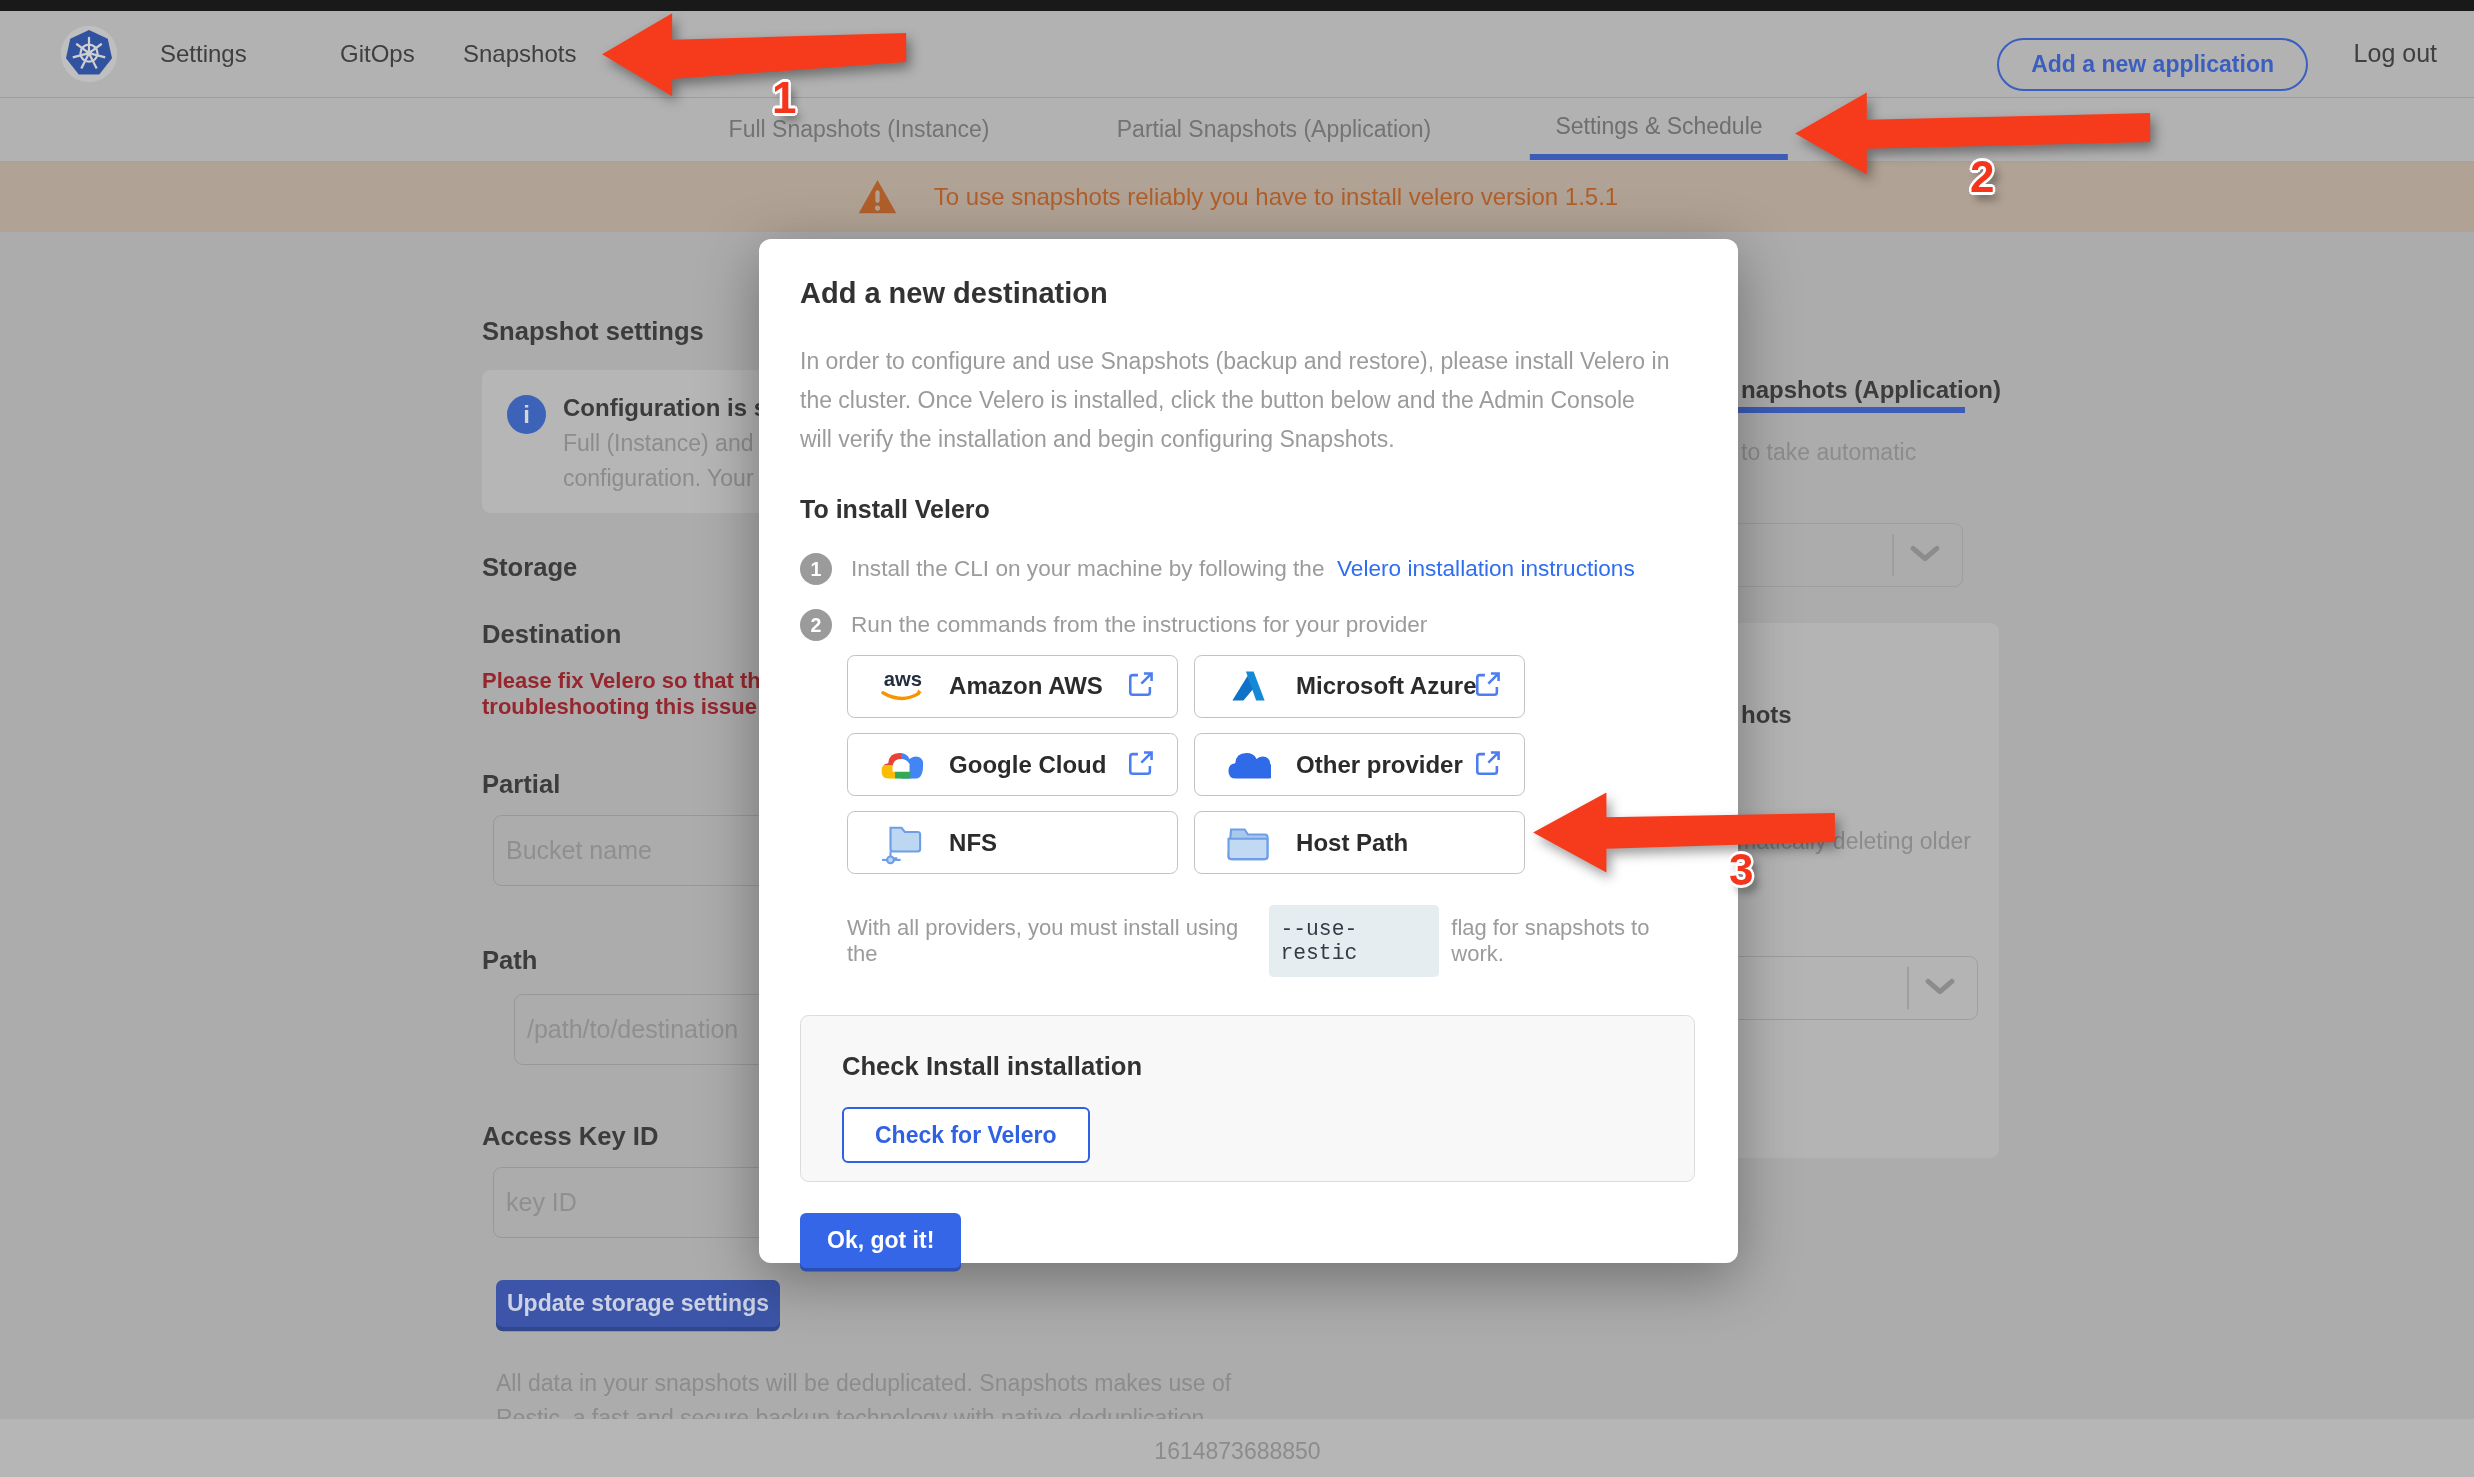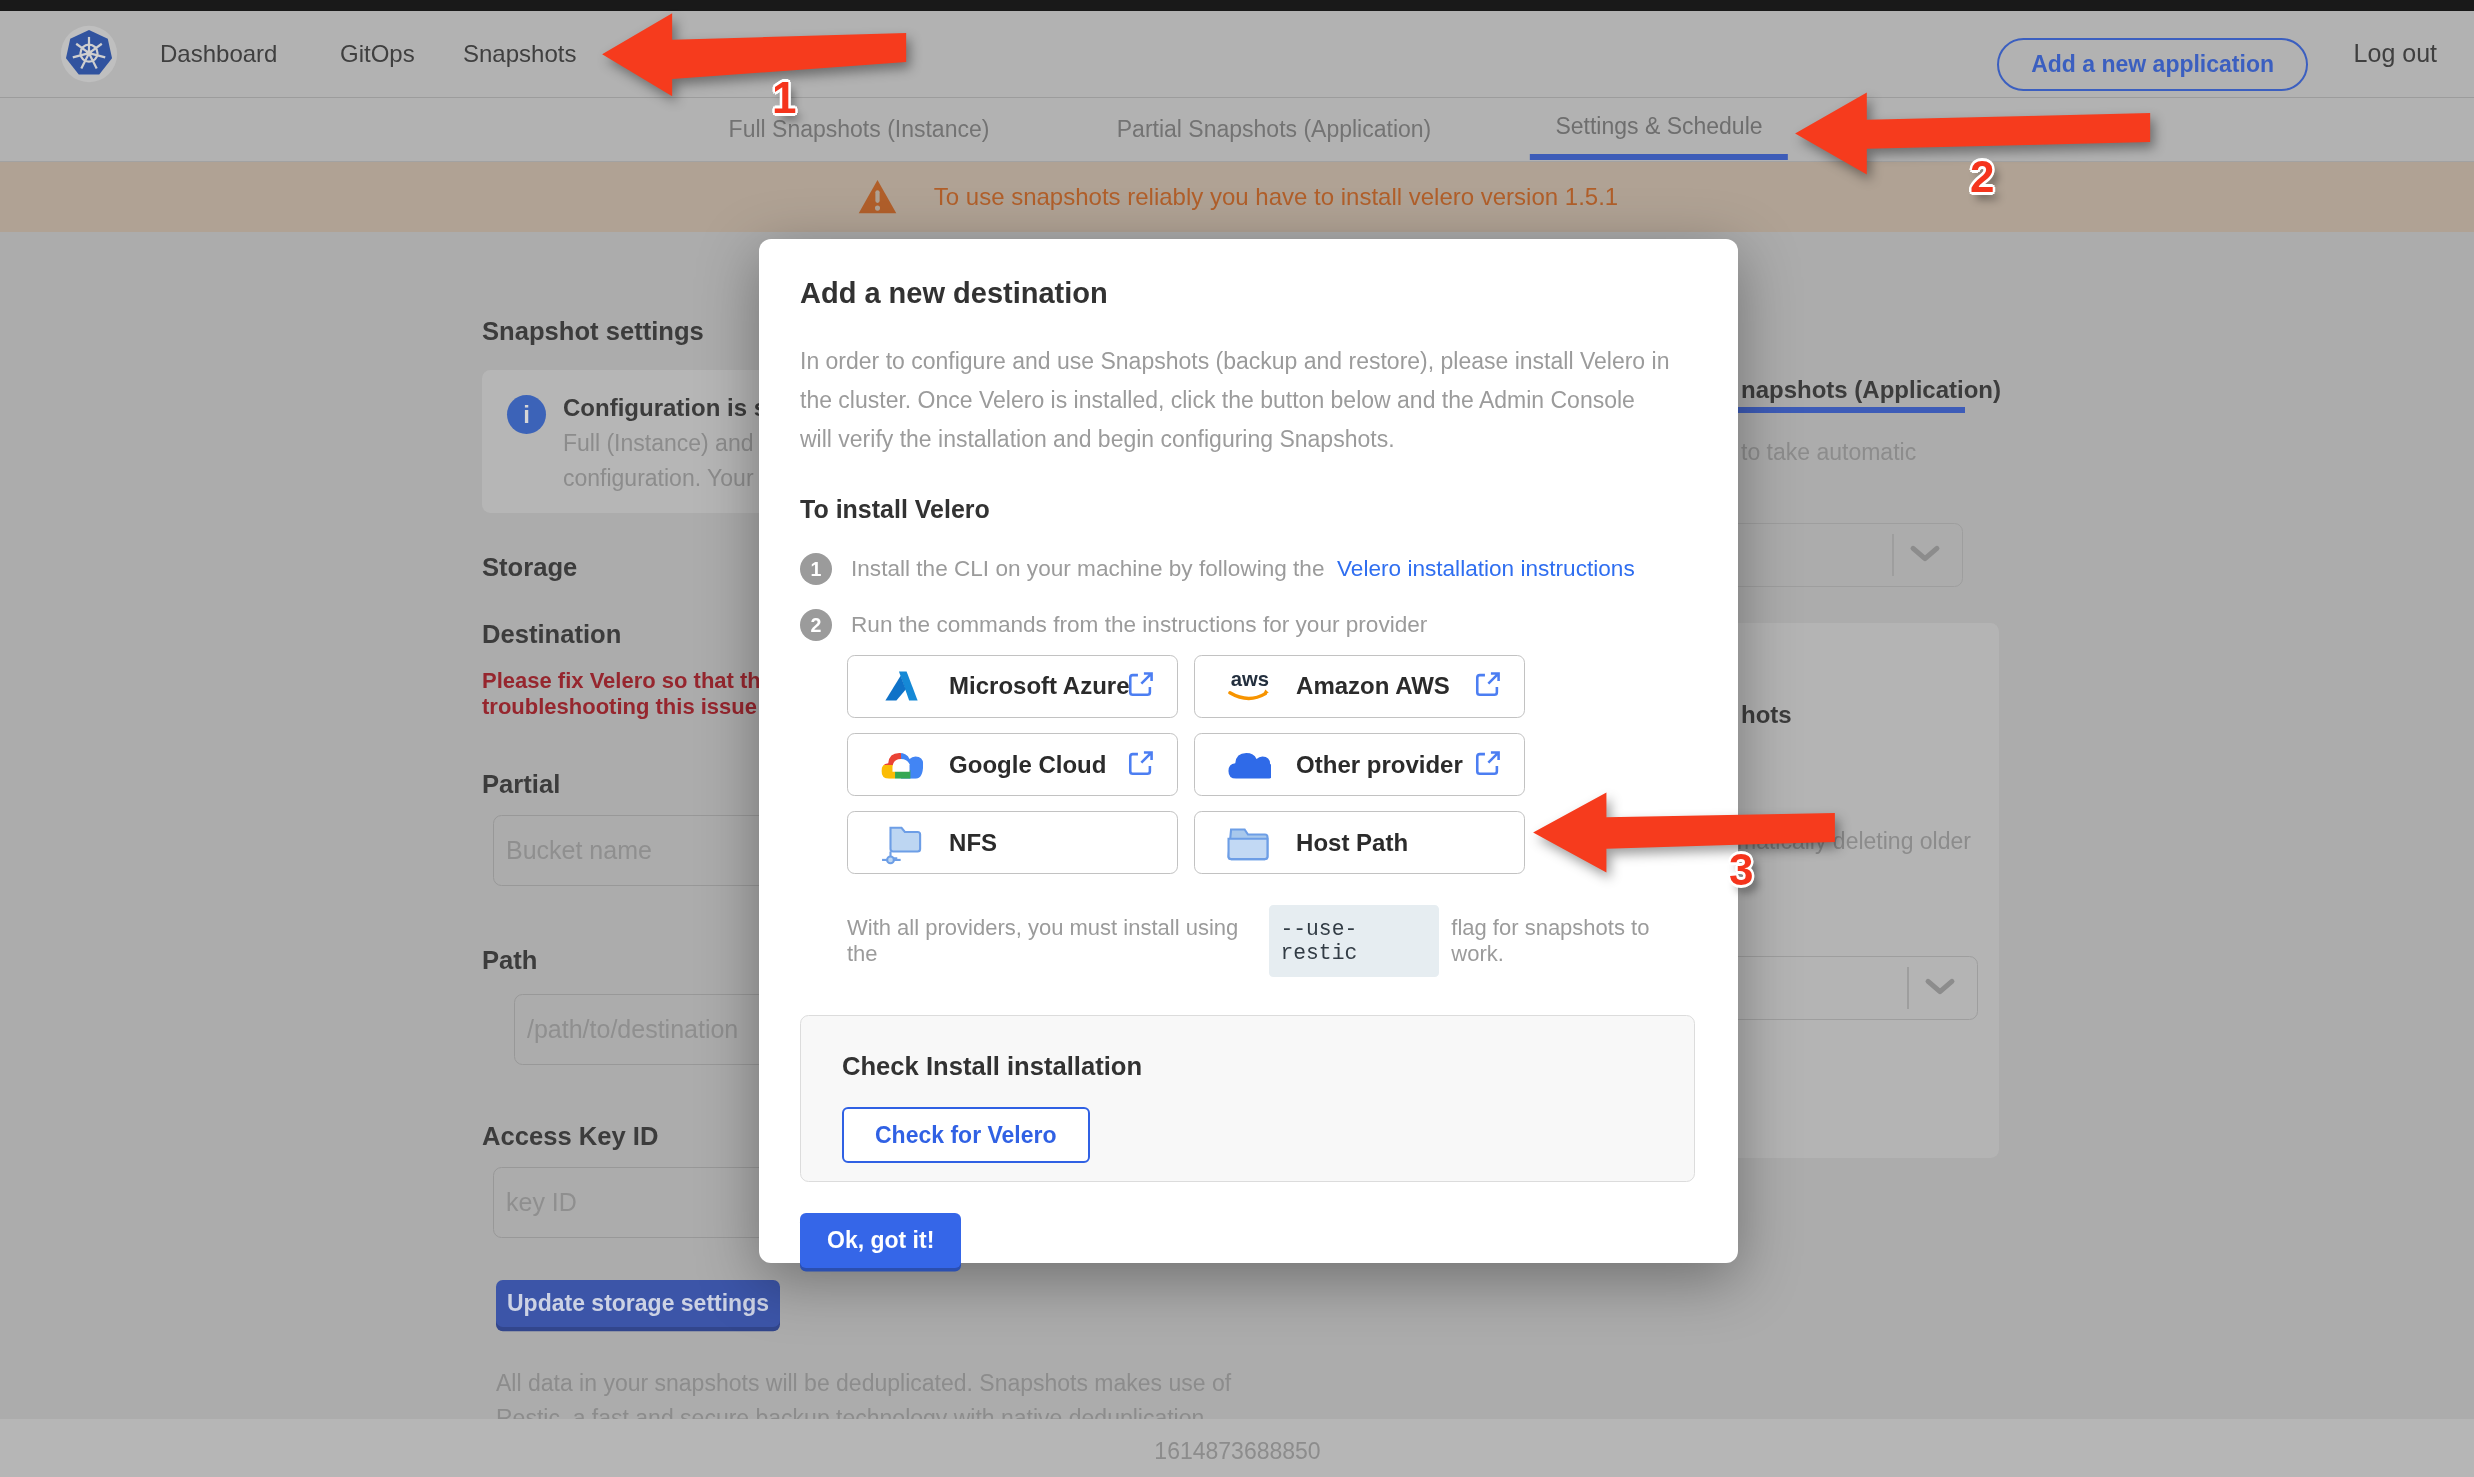--- a/index.html
+++ b/index.html
@@ -126,21 +126,21 @@
             <line x1="34" y1="33" x2="49" y2="22"></line>
           <line x1="34" y1="33" x2="53" y2="38"></line>
             <line x1="34" y1="33" x2="43" y2="51"></line>
           <line x1="34" y1="33" x2="25" y2="51"></line>
             <line x1="34" y1="33" x2="15" y2="38"></line>
           <line x1="34" y1="33" x2="19" y2="22"></line>
         </g>
         <circle cx="34" cy="33" r="3.4" fill="#cfcfcf"></circle>
       </svg>
     </div>
-    <div class="nav-item nav-dashboard">Dashboard</div>
+    <div class="nav-item nav-dashboard">Settings</div>
     <div class="nav-item nav-gitops">GitOps</div>
     <div class="nav-item nav-snapshots">Snapshots</div>
     <div class="nav-underline"></div>
     <button class="add-app-btn">Add a new application</button>
     <div class="logout">Log out</div>
   </div>
 
   <div class="tabbar">
     <div class="tab tab1">Full Snapshots (Instance)</div>
     <div class="tab tab2">Partial Snapshots (Application)</div>
@@ -228,43 +228,43 @@
     </div>
     <div class="step" style="margin-top:24px;">
       <div class="step-badge">2</div>
       <div class="step-text">Run the commands from the instructions for your provider</div>
     </div>
 
     <div class="providers">
 
       <div class="provider">
         <span class="icon-slot">
-          <svg width="39" height="36" viewBox="0 0 46 42">
-            <path d="M20 4 h9 l13 34 h-10 z" fill="#1589d6"></path>
-            <path d="M22 9 l6 16 -11 13 H4 z" fill="#0f72c8"></path>
-          </svg>
-        </span>
-        <span class="plabel">Microsoft Azure</span>
+          <svg width="49" height="38" viewBox="0 0 58 44">
+            <text x="8" y="22" font-family="Liberation Sans, sans-serif" font-size="24" font-weight="bold" fill="#232f3e">aws</text>
+            <path d="M7 30 q22 13 42 1" fill="none" stroke="#f79400" stroke-width="4" stroke-linecap="round"></path>
+            <path d="M49 26 l4 4 -7 2 z" fill="#f79400"></path>
+          </svg>
+        </span>
+        <span class="plabel">Amazon AWS</span>
         <span class="ext">
           <svg width="29" height="29" viewBox="0 0 34 34" fill="none" stroke="#4c7ef2" stroke-width="3">
             <path d="M14 6 H8 a3 3 0 0 0 -3 3 v17 a3 3 0 0 0 3 3 h17 a3 3 0 0 0 3 -3 v-6"></path>
             <path d="M18 16 L30 4 M21 4 h9 v9"></path>
           </svg>
         </span>
       </div>
 
       <div class="provider">
         <span class="icon-slot">
-          <svg width="49" height="38" viewBox="0 0 58 44">
-            <text x="8" y="22" font-family="Liberation Sans, sans-serif" font-size="24" font-weight="bold" fill="#232f3e">aws</text>
-            <path d="M7 30 q22 13 42 1" fill="none" stroke="#f79400" stroke-width="4" stroke-linecap="round"></path>
-            <path d="M49 26 l4 4 -7 2 z" fill="#f79400"></path>
-          </svg>
-        </span>
-        <span class="plabel">Amazon AWS</span>
+          <svg width="39" height="36" viewBox="0 0 46 42">
+            <path d="M20 4 h9 l13 34 h-10 z" fill="#1589d6"></path>
+            <path d="M22 9 l6 16 -11 13 H4 z" fill="#0f72c8"></path>
+          </svg>
+        </span>
+        <span class="plabel">Microsoft Azure</span>
         <span class="ext">
           <svg width="29" height="29" viewBox="0 0 34 34" fill="none" stroke="#4c7ef2" stroke-width="3">
             <path d="M14 6 H8 a3 3 0 0 0 -3 3 v17 a3 3 0 0 0 3 3 h17 a3 3 0 0 0 3 -3 v-6"></path>
             <path d="M18 16 L30 4 M21 4 h9 v9"></path>
           </svg>
         </span>
       </div>
 
       <div class="provider">
         <span class="icon-slot">

